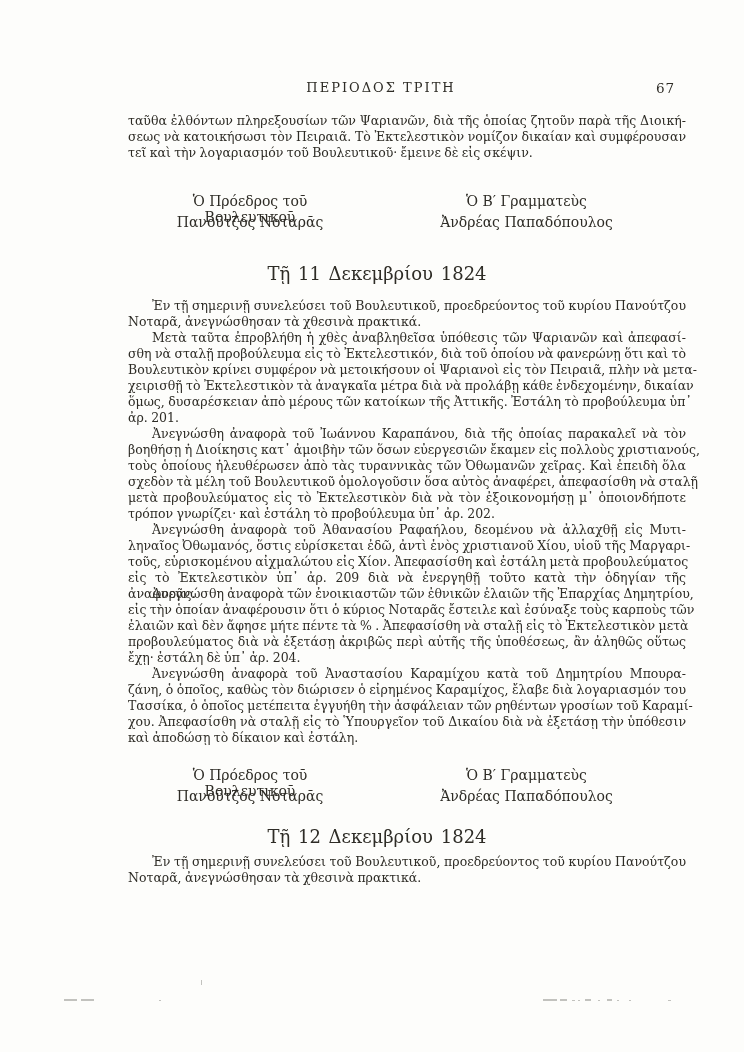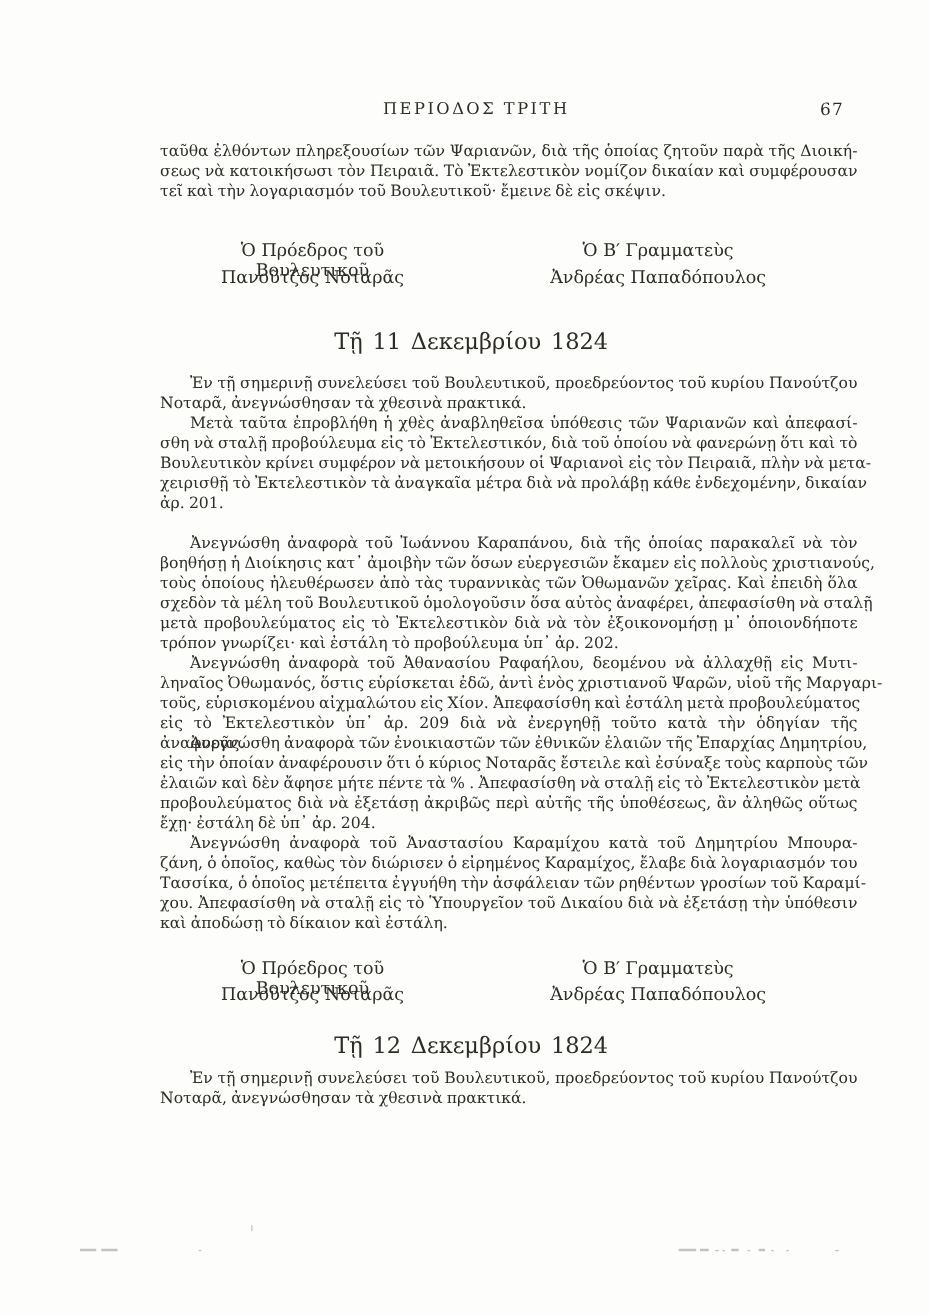--- a/index.html
+++ b/index.html
@@ -76,35 +76,36 @@
   <div class="para" style="top:298px">
     <div class="ln indent">Ἐν τῇ σημερινῇ συνελεύσει τοῦ Βουλευτικοῦ, προεδρεύοντος τοῦ κυρίου Πανούτζου</div>
     <div class="ln last">Νοταρᾶ,  ἀνεγνώσθησαν  τὰ  χθεσινὰ  πρακτικά.</div>
   </div>
 
   <div class="para" style="top:330px">
     <div class="ln indent">Μετὰ ταῦτα ἐπροβλήθη ἡ χθὲς ἀναβληθεῖσα ὑπόθεσις τῶν  Ψαριανῶν καὶ ἀπεφασί-</div>
     <div class="ln">σθη νὰ σταλῇ προβούλευμα εἰς τὸ Ἐκτελεστικόν,  διὰ τοῦ ὁποίου νὰ φανερώνῃ ὅτι καὶ τὸ</div>
     <div class="ln">Βουλευτικὸν κρίνει συμφέρον νὰ μετοικήσουν οἱ Ψαριανοὶ εἰς τὸν Πειραιᾶ, πλὴν νὰ μετα-</div>
     <div class="ln">χειρισθῇ τὸ Ἐκτελεστικὸν τὰ ἀναγκαῖα μέτρα  διὰ νὰ προλάβῃ κάθε ἐνδεχομένην, δικαίαν</div>
+    <div class="ln">ὅμως, δυσαρέσκειαν ἀπὸ μέρους τῶν κατοίκων τῆς Ἀττικῆς. Ἐστάλη τὸ προβούλευμα ὑπ᾽</div>
     <div class="ln last">ἀρ.  201.</div>
   </div>
 
   <div class="para" style="top:426px">
     <div class="ln indent">Ἀνεγνώσθη ἀναφορὰ τοῦ Ἰωάννου Καραπάνου, διὰ τῆς ὁποίας παρακαλεῖ νὰ τὸν</div>
     <div class="ln">βοηθήσῃ ἡ Διοίκησις κατ᾽ ἀμοιβὴν τῶν ὅσων εὐεργεσιῶν ἔκαμεν εἰς πολλοὺς χριστιανούς,</div>
     <div class="ln">τοὺς ὁποίους ἠλευθέρωσεν ἀπὸ τὰς τυραννικὰς τῶν Ὀθωμανῶν χεῖρας. Καὶ ἐπειδὴ ὅλα</div>
     <div class="ln">σχεδὸν τὰ μέλη τοῦ Βουλευτικοῦ ὁμολογοῦσιν ὅσα αὐτὸς ἀναφέρει,  ἀπεφασίσθη νὰ σταλῇ</div>
     <div class="ln">μετὰ προβουλεύματος  εἰς τὸ Ἐκτελεστικὸν διὰ νὰ τὸν ἐξοικονομήσῃ μ᾽ ὁποιονδήποτε</div>
     <div class="ln last">τρόπον γνωρίζει· καὶ ἐστάλη τὸ προβούλευμα ὑπ᾽ ἀρ. 202.</div>
   </div>
 
   <div class="para" style="top:522px">
     <div class="ln indent">Ἀνεγνώσθη ἀναφορὰ τοῦ Ἀθανασίου Ραφαήλου, δεομένου νὰ ἀλλαχθῇ εἰς Μυτι-</div>
-    <div class="ln">ληναῖος Ὀθωμανός, ὅστις εὑρίσκεται ἐδῶ, ἀντὶ ἑνὸς χριστιανοῦ Ψαρῶν, υἱοῦ τῆς Μαργαρι-</div>
+    <div class="ln">ληναῖος Ὀθωμανός, ὅστις εὑρίσκεται ἐδῶ, ἀντὶ ἑνὸς χριστιανοῦ Χίου, υἱοῦ τῆς Μαργαρι-</div>
     <div class="ln">τοῦς, εὑρισκομένου  αἰχμαλώτου εἰς Χίον. Ἀπεφασίσθη καὶ ἐστάλη μετὰ προβουλεύματος</div>
     <div class="ln last">εἰς τὸ Ἐκτελεστικὸν ὑπ᾽ ἀρ. 209  διὰ νὰ ἐνεργηθῇ τοῦτο κατὰ τὴν ὁδηγίαν τῆς ἀναφορᾶς.</div>
   </div>
 
   <div class="para" style="top:586px">
     <div class="ln indent">Ἀνεγνώσθη ἀναφορὰ τῶν ἐνοικιαστῶν τῶν ἐθνικῶν ἐλαιῶν τῆς Ἐπαρχίας Δημητρίου,</div>
     <div class="ln">εἰς τὴν ὁποίαν ἀναφέρουσιν ὅτι ὁ κύριος Νοταρᾶς ἔστειλε καὶ ἐσύναξε τοὺς καρποὺς τῶν</div>
     <div class="ln">ἐλαιῶν καὶ δὲν ἄφησε μήτε πέντε τὰ % . Ἀπεφασίσθη νὰ σταλῇ εἰς τὸ Ἐκτελεστικὸν μετὰ</div>
     <div class="ln">προβουλεύματος  διὰ νὰ ἐξετάσῃ ἀκριβῶς  περὶ αὐτῆς τῆς ὑποθέσεως, ἂν ἀληθῶς οὕτως</div>
     <div class="ln last">ἔχῃ· ἐστάλη δὲ ὑπ᾽ ἀρ.  204.</div>

